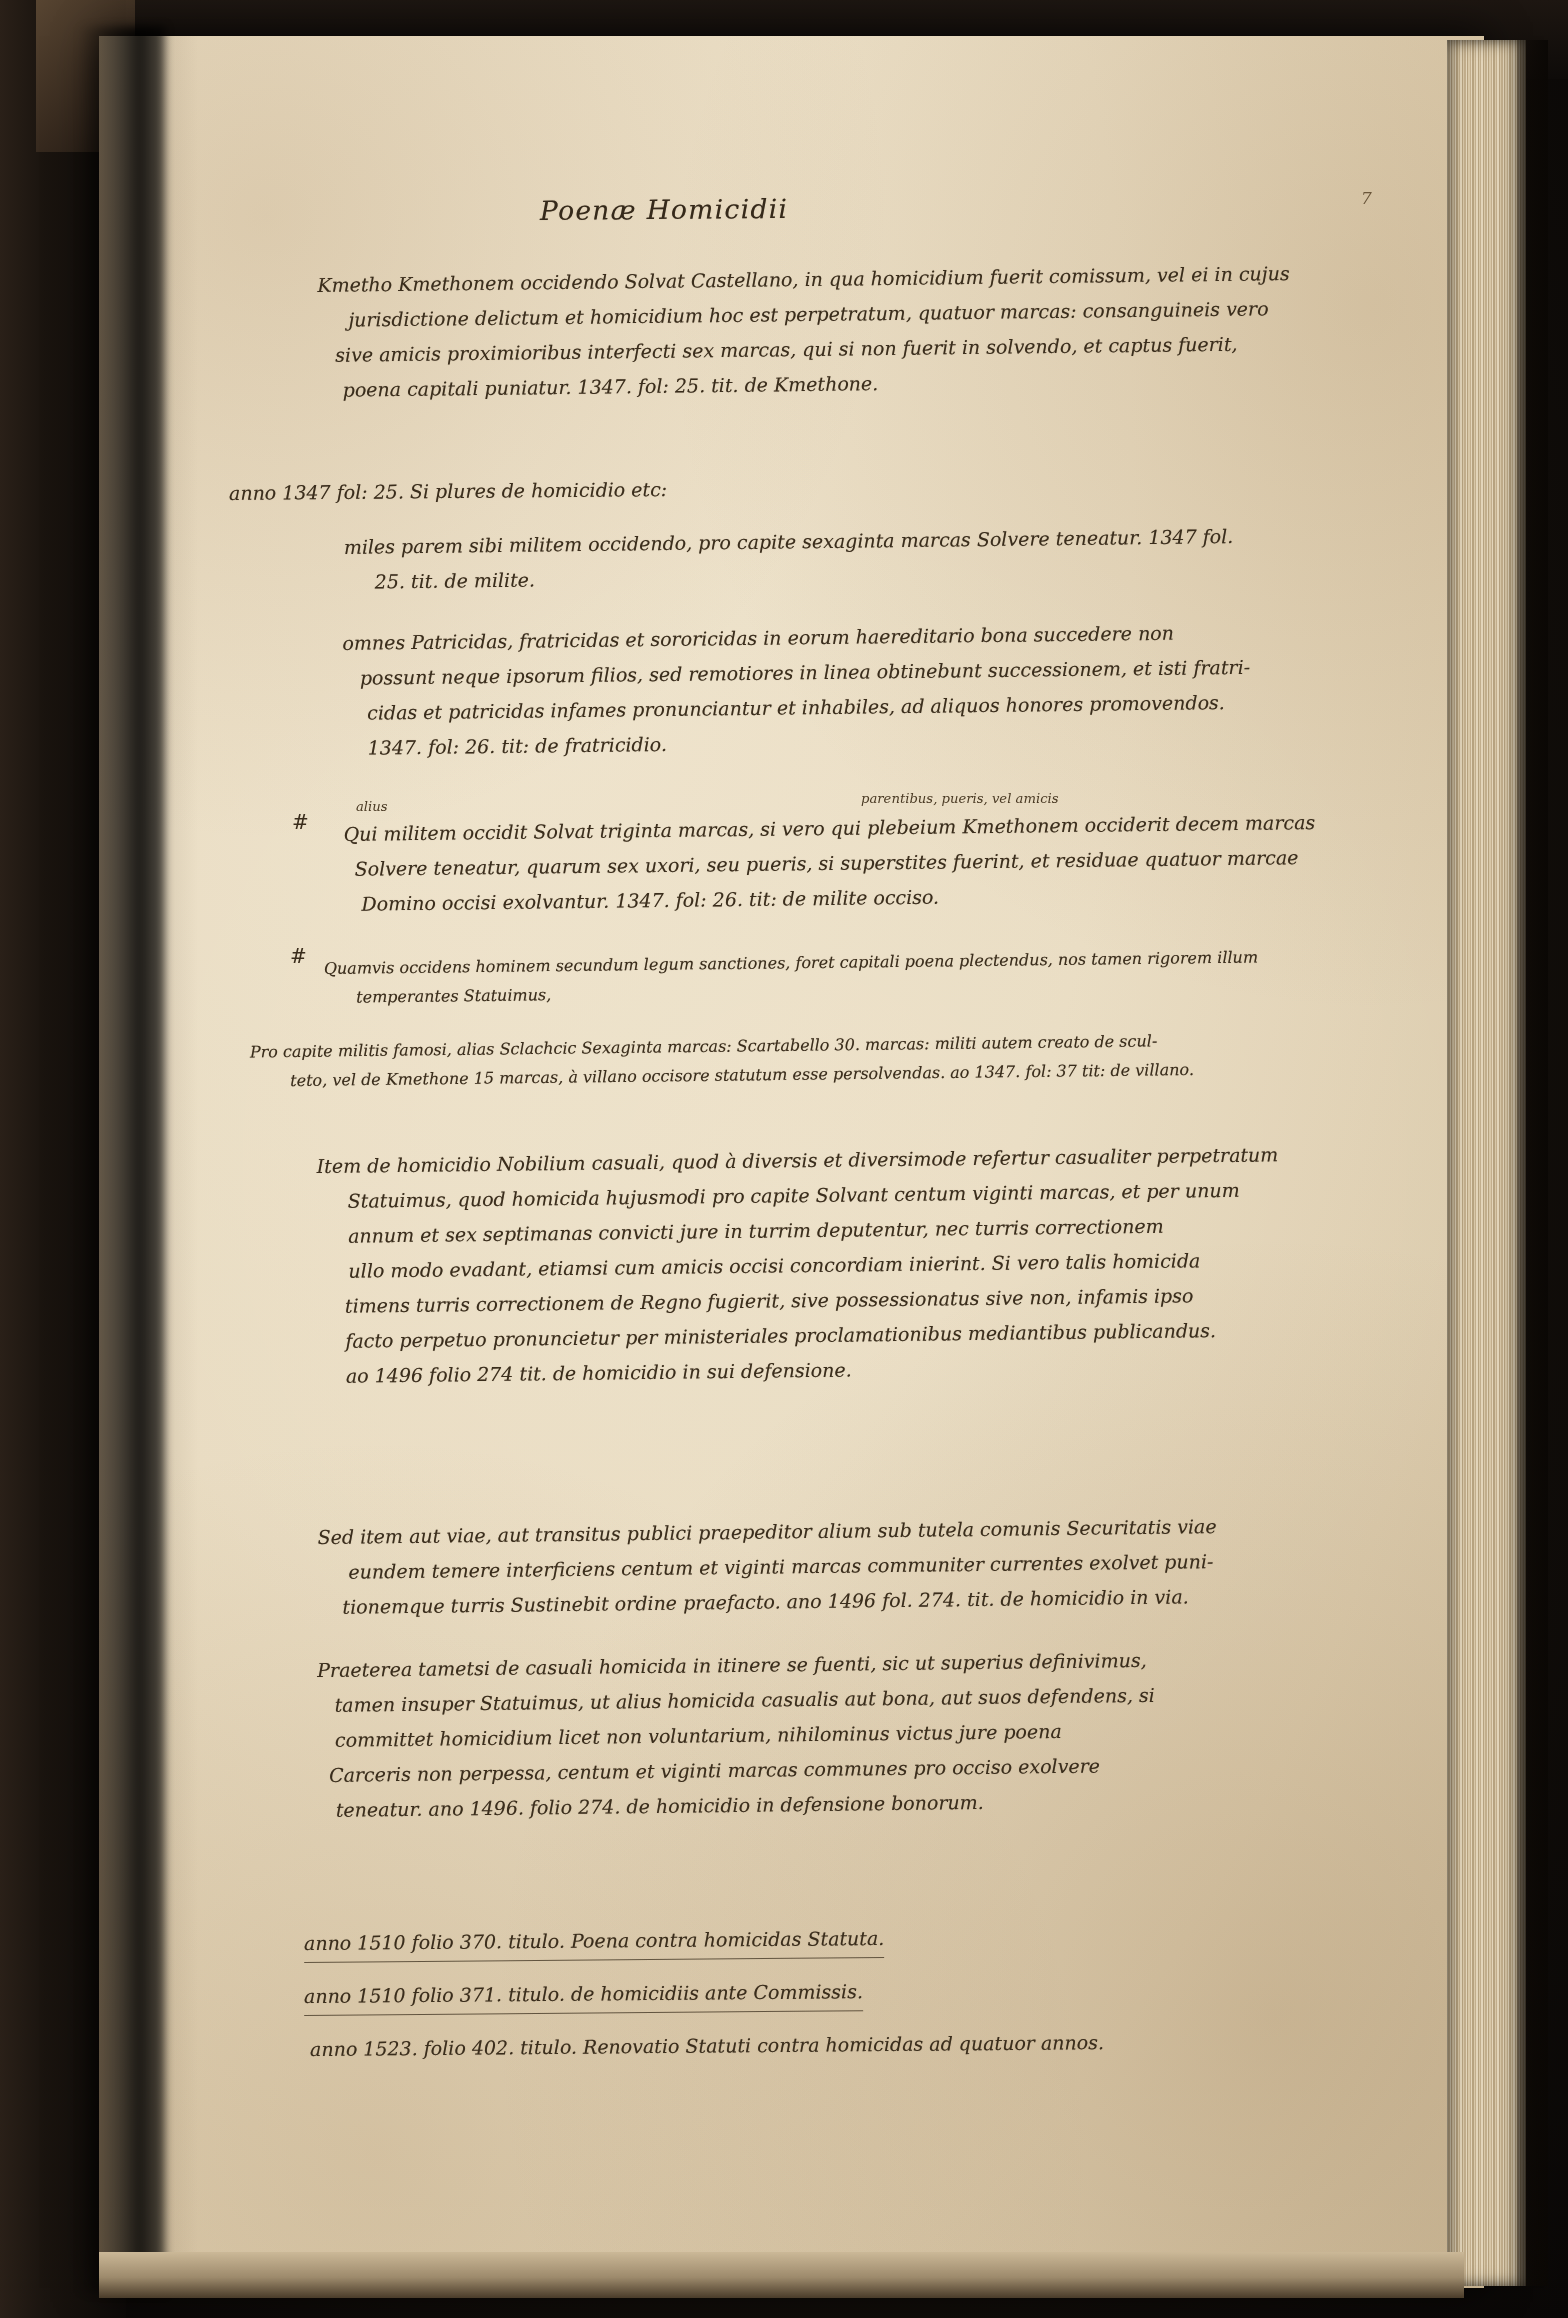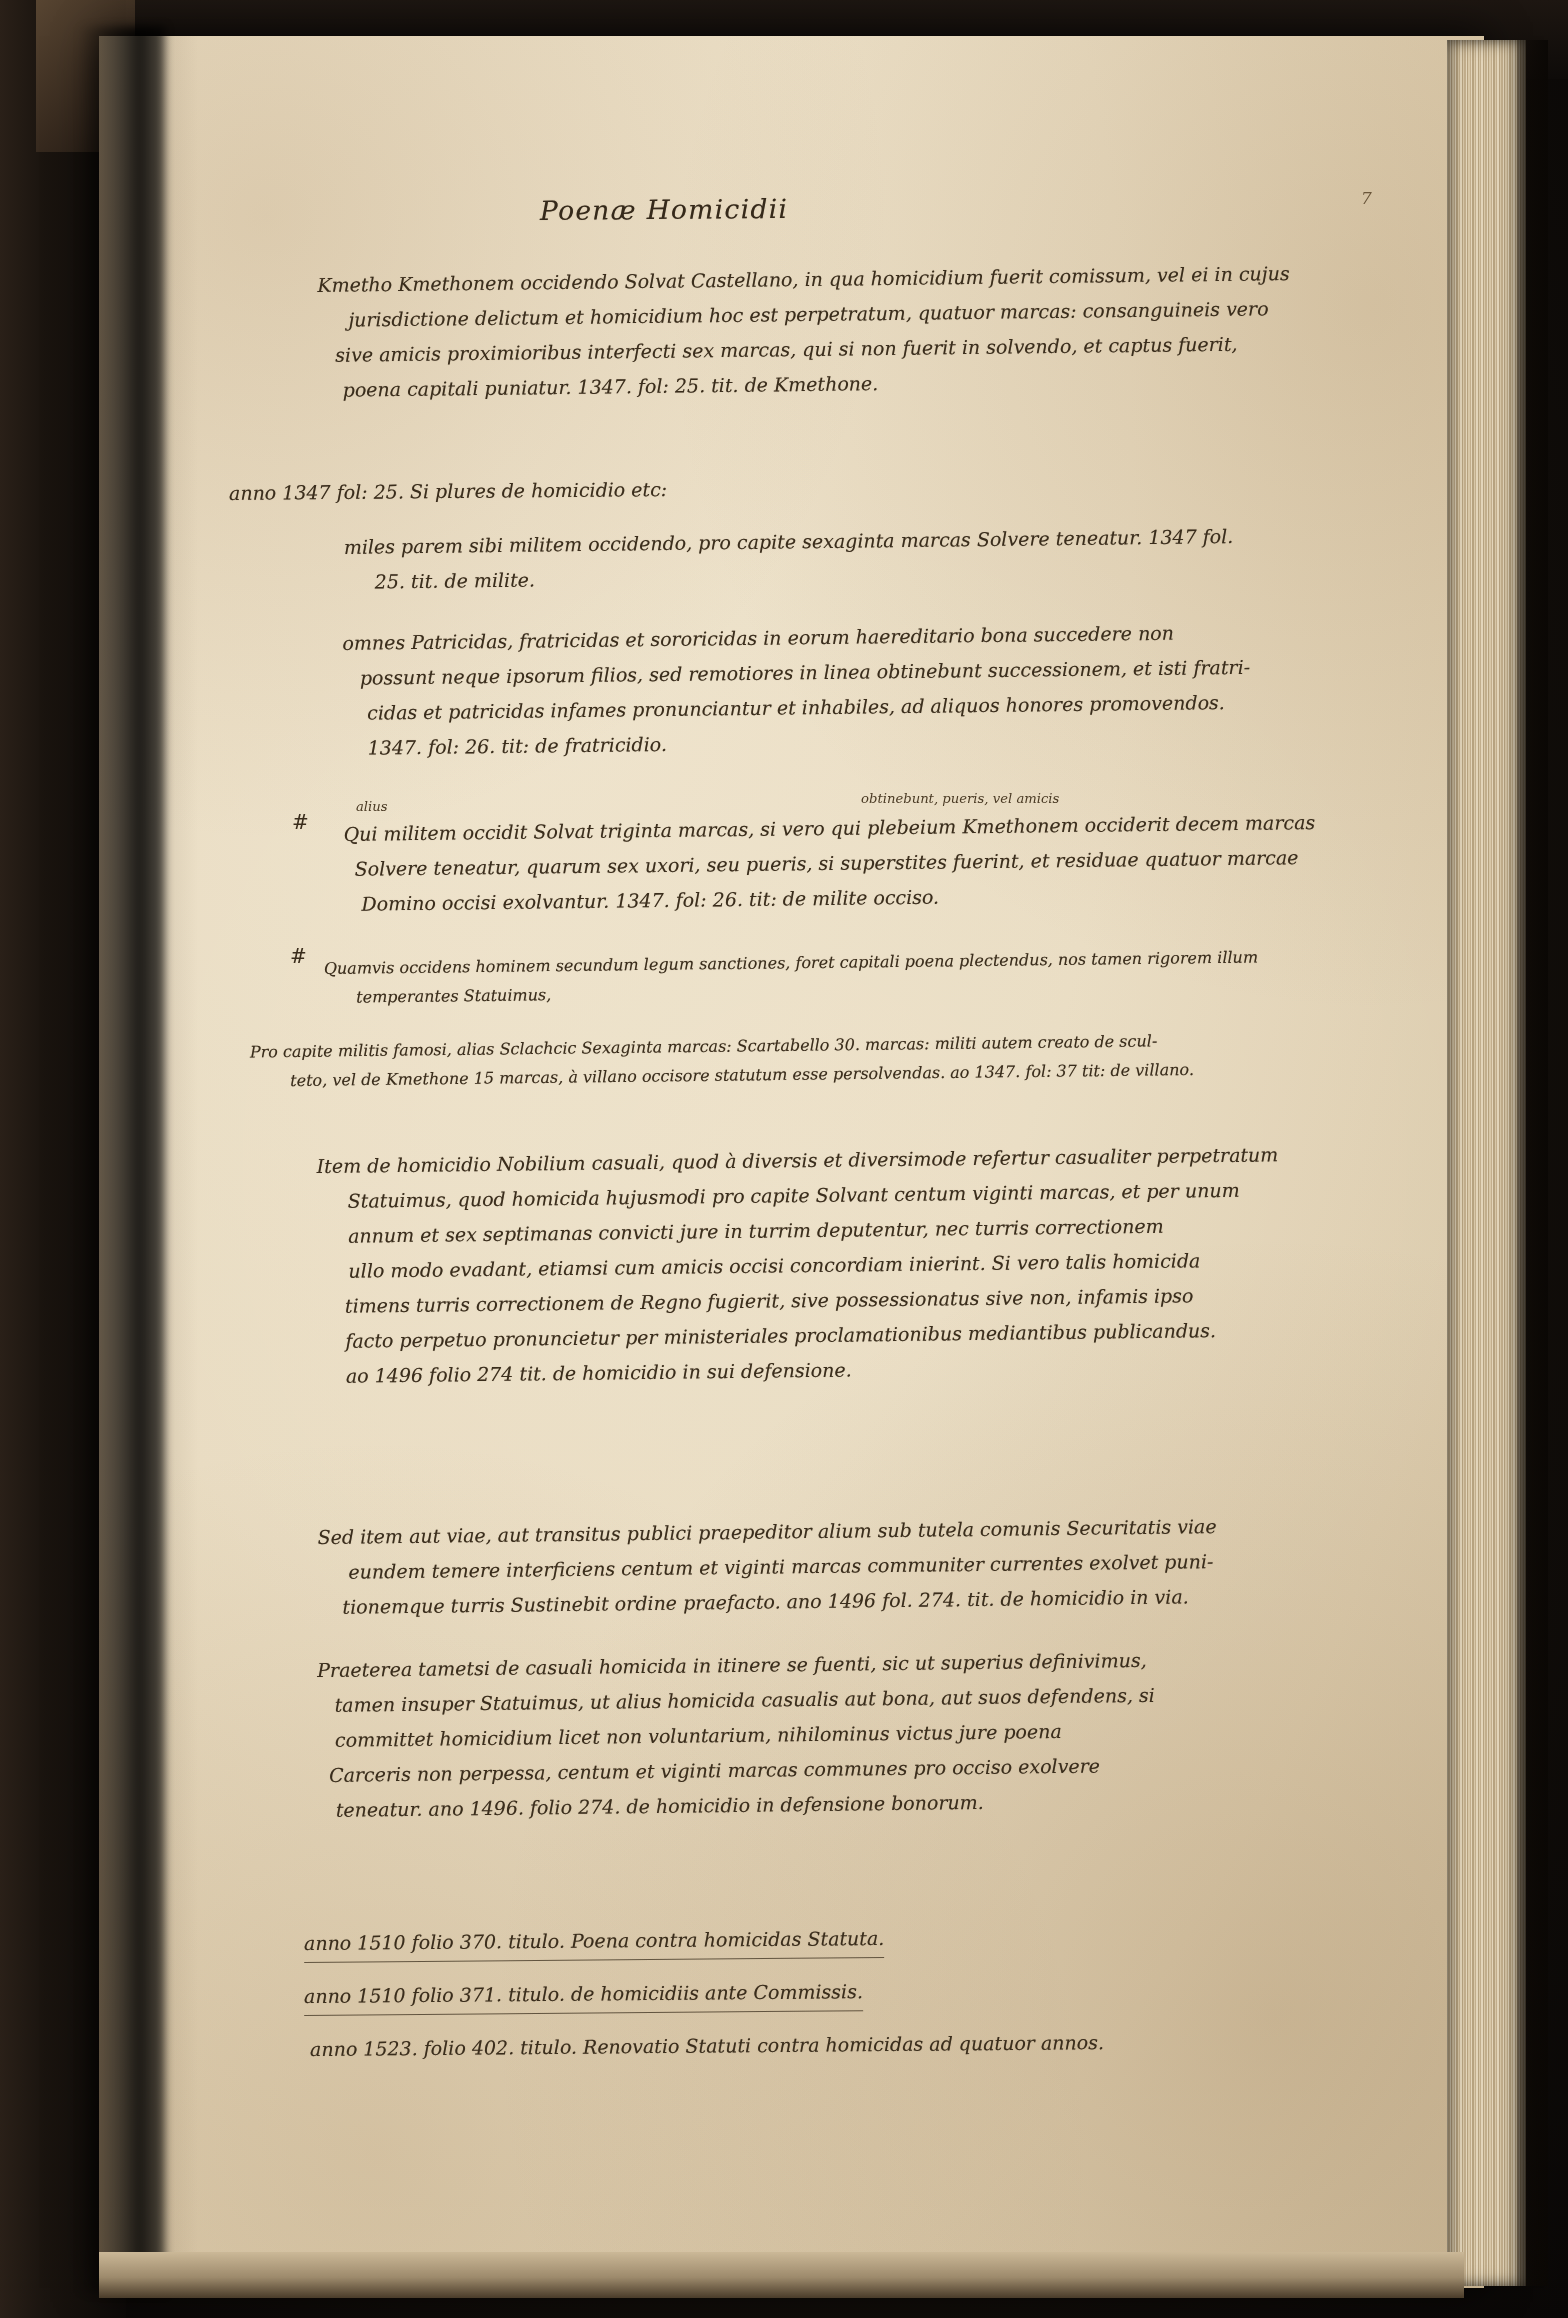--- a/index.html
+++ b/index.html
@@ -235,21 +235,21 @@
     </div>
 
     <div class="para tilt1" style="left:244px; top:583px; width:1126px;">
       <div>omnes Patricidas, fratricidas et sororicidas in eorum haereditario bona succedere non</div>
       <div style="margin-left:17px;">possunt neque ipsorum filios, sed remotiores in linea obtinebunt successionem, et isti fratri-</div>
       <div style="margin-left:24px;">cidas et patricidas infames pronunciantur et inhabiles, ad aliquos honores promovendos.</div>
       <div style="margin-left:24px;">1347. fol: 26. tit: de fratricidio.</div>
     </div>
 
     <div class="marker" style="left:193px; top:774px;">#</div>
-    <div class="superscript" style="left:762px; top:755px;">obtinebunt, pueris, vel amicis</div>
+    <div class="superscript" style="left:762px; top:755px;">parentibus, pueris, vel amicis</div>
     <div class="superscript" style="left:257px; top:763px;">alius</div>
     <div class="para tilt1" style="left:245px; top:774px; width:1126px;">
       <div>Qui militem occidit Solvat triginta marcas, si vero qui plebeium Kmethonem occiderit decem marcas</div>
       <div style="margin-left:10.6px;">Solvere teneatur, quarum sex uxori, seu pueris, si superstites fuerint, et residuae quatuor marcae</div>
       <div style="margin-left:17px;">Domino occisi exolvantur. 1347. fol: 26. tit: de milite occiso.</div>
     </div>
 
     <div class="marker" style="left:191px; top:908px;">#</div>
     <div class="para small tilt1" style="left:225px; top:911px; width:1139px;">
       <div>Quamvis occidens hominem secundum legum sanctiones, foret capitali poena plectendus, nos tamen rigorem illum</div>

